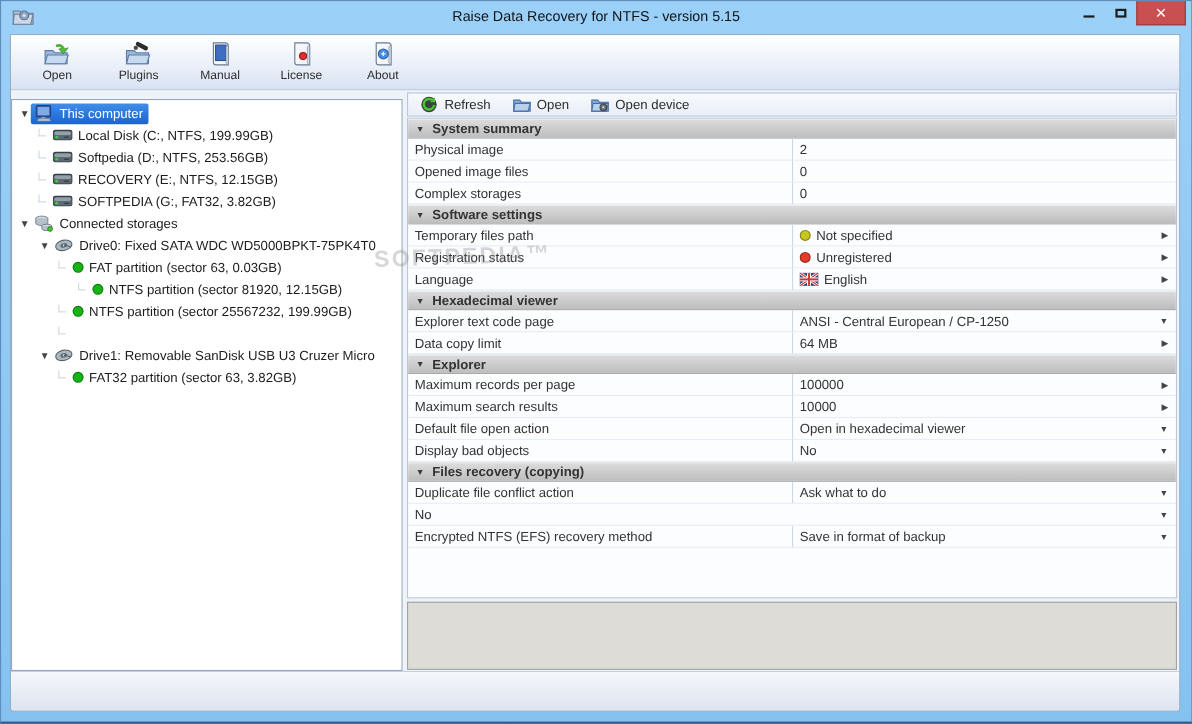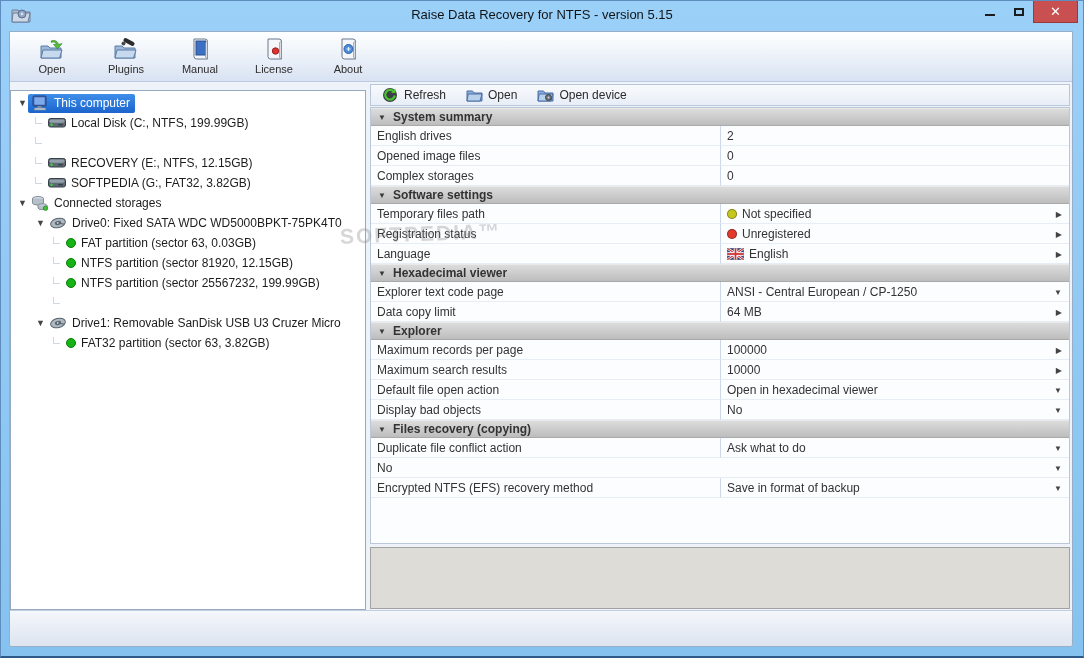--- a/index.html
+++ b/index.html
@@ -207,20 +207,31 @@
                 <rect x="1.5" y="3.5" width="15" height="3.2" rx="1.6" fill="#93a0ab"></rect>
                 <circle cx="3.6" cy="8.7" r="1.2" fill="#37d437"></circle>
                 <rect x="10" y="8" width="5" height="1.4" rx="0.7" fill="#36414a"></rect>
               </svg>
             </span>
             <span>Local Disk (C:, NTFS, 199.99GB)</span>
           </span>
         </div>
         <div class="tree-row" style="padding-left: 24px;">
           <span class="connector"></span>
+          <span class="node-content">
+            <span class="tree-icon">
+              <svg viewBox="0 0 18 13" width="18" height="13">
+                <rect x="0.5" y="2.5" width="17" height="8.5" rx="2" fill="#5d6a74" stroke="#36414a"></rect>
+                <rect x="1.5" y="3.5" width="15" height="3.2" rx="1.6" fill="#93a0ab"></rect>
+                <circle cx="3.6" cy="8.7" r="1.2" fill="#37d437"></circle>
+                <rect x="10" y="8" width="5" height="1.4" rx="0.7" fill="#36414a"></rect>
+              </svg>
+            </span>
+            <span>Softpedia (D:, NTFS, 253.56GB)</span>
+          </span>
         </div>
         <div class="tree-row" style="padding-left: 24px;">
           <span class="connector"></span>
           <span class="node-content">
             <span class="tree-icon">
               <svg viewBox="0 0 18 13" width="18" height="13">
                 <rect x="0.5" y="2.5" width="17" height="8.5" rx="2" fill="#5d6a74" stroke="#36414a"></rect>
                 <rect x="1.5" y="3.5" width="15" height="3.2" rx="1.6" fill="#93a0ab"></rect>
                 <circle cx="3.6" cy="8.7" r="1.2" fill="#37d437"></circle>
                 <rect x="10" y="8" width="5" height="1.4" rx="0.7" fill="#36414a"></rect>
@@ -274,21 +285,21 @@
             <span>Drive0: Fixed SATA WDC WD5000BPKT-75PK4T0</span>
           </span>
         </div>
         <div class="tree-row" style="padding-left: 42px;">
           <span class="connector"></span>
           <span class="node-content">
             <span class="pdot" style="background:#14b414;border:1px solid #0d7a0d;"></span>
             <span>FAT partition (sector 63, 0.03GB)</span>
           </span>
         </div>
-        <div class="tree-row" style="padding-left: 42px;">
+        <div class="tree-row" style="padding-left: 60px;">
           <span class="connector"></span>
           <span class="node-content">
             <span class="pdot" style="background:#14b414;border:1px solid #0d7a0d;"></span>
             <span>NTFS partition (sector 81920, 12.15GB)</span>
           </span>
         </div>
         <div class="tree-row" style="padding-left: 42px;">
           <span class="connector"></span>
           <span class="node-content">
             <span class="pdot" style="background:#14b414;border:1px solid #0d7a0d;"></span>
@@ -349,21 +360,21 @@
           <span>Open device</span>
         </div>
       </div>
 
     <div class="settings-table" id="settings-table">
         <div class="sec-header">
           <span class="sec-arrow">▼</span>
           <span>System summary</span>
         </div>
         <div class="set-row">
-          <div class="set-label">English drives</div>
+          <div class="set-label">Physical image</div>
           <div class="set-value">
             <span>2</span>
           </div>
         </div>
         <div class="set-row">
           <div class="set-label">Opened image files</div>
           <div class="set-value">
             <span>0</span>
           </div>
         </div>

